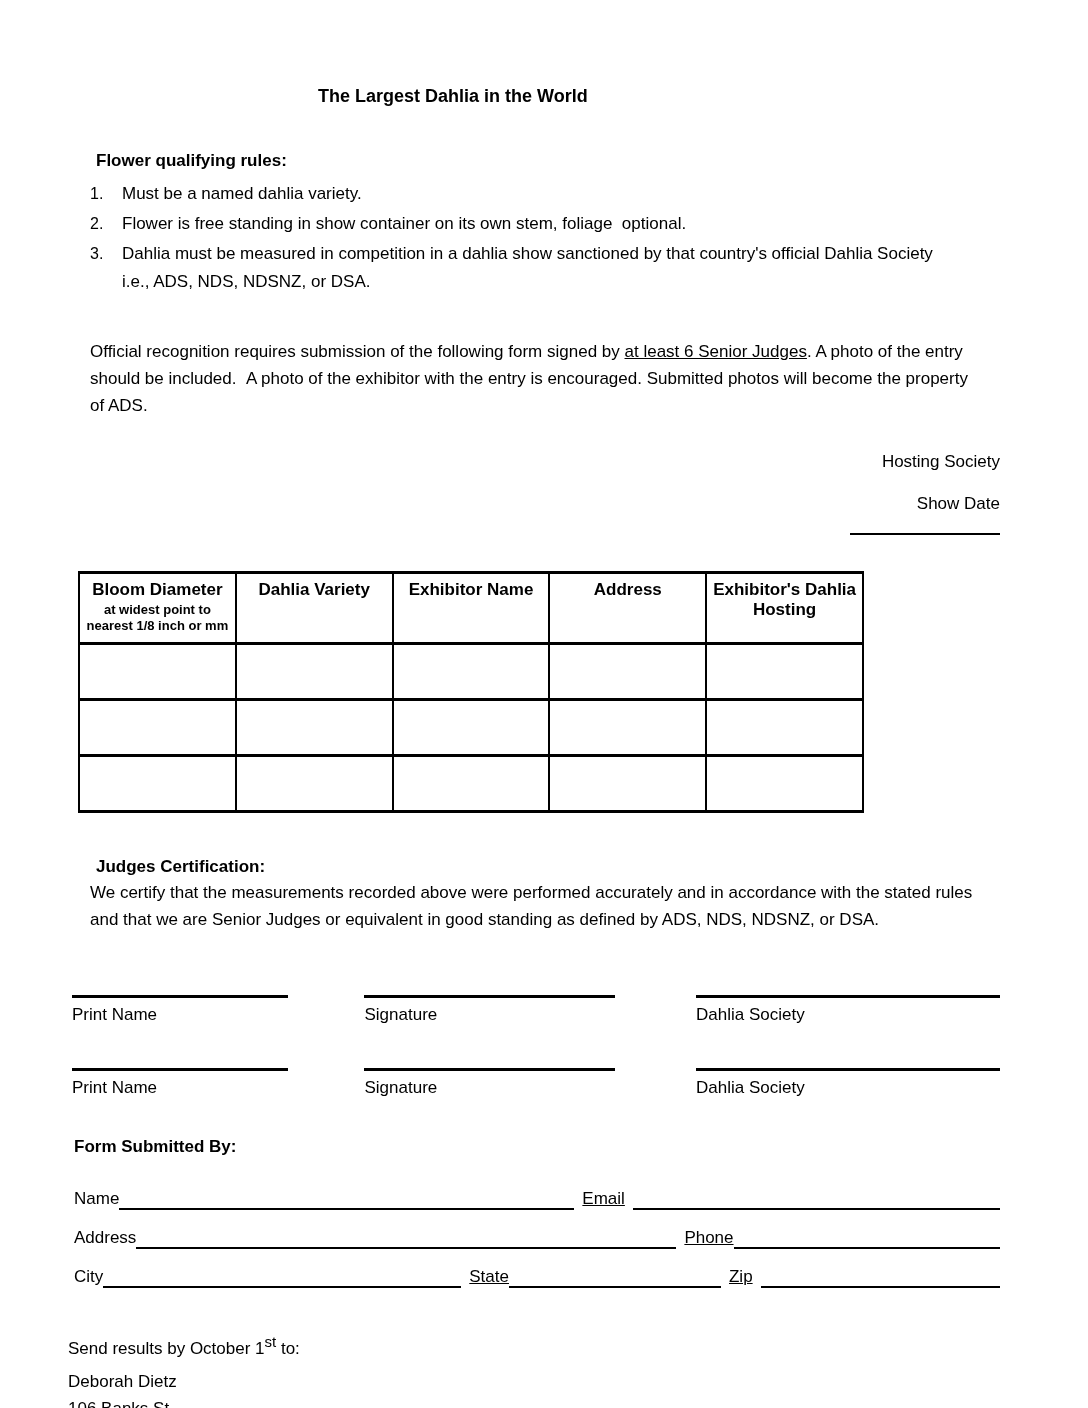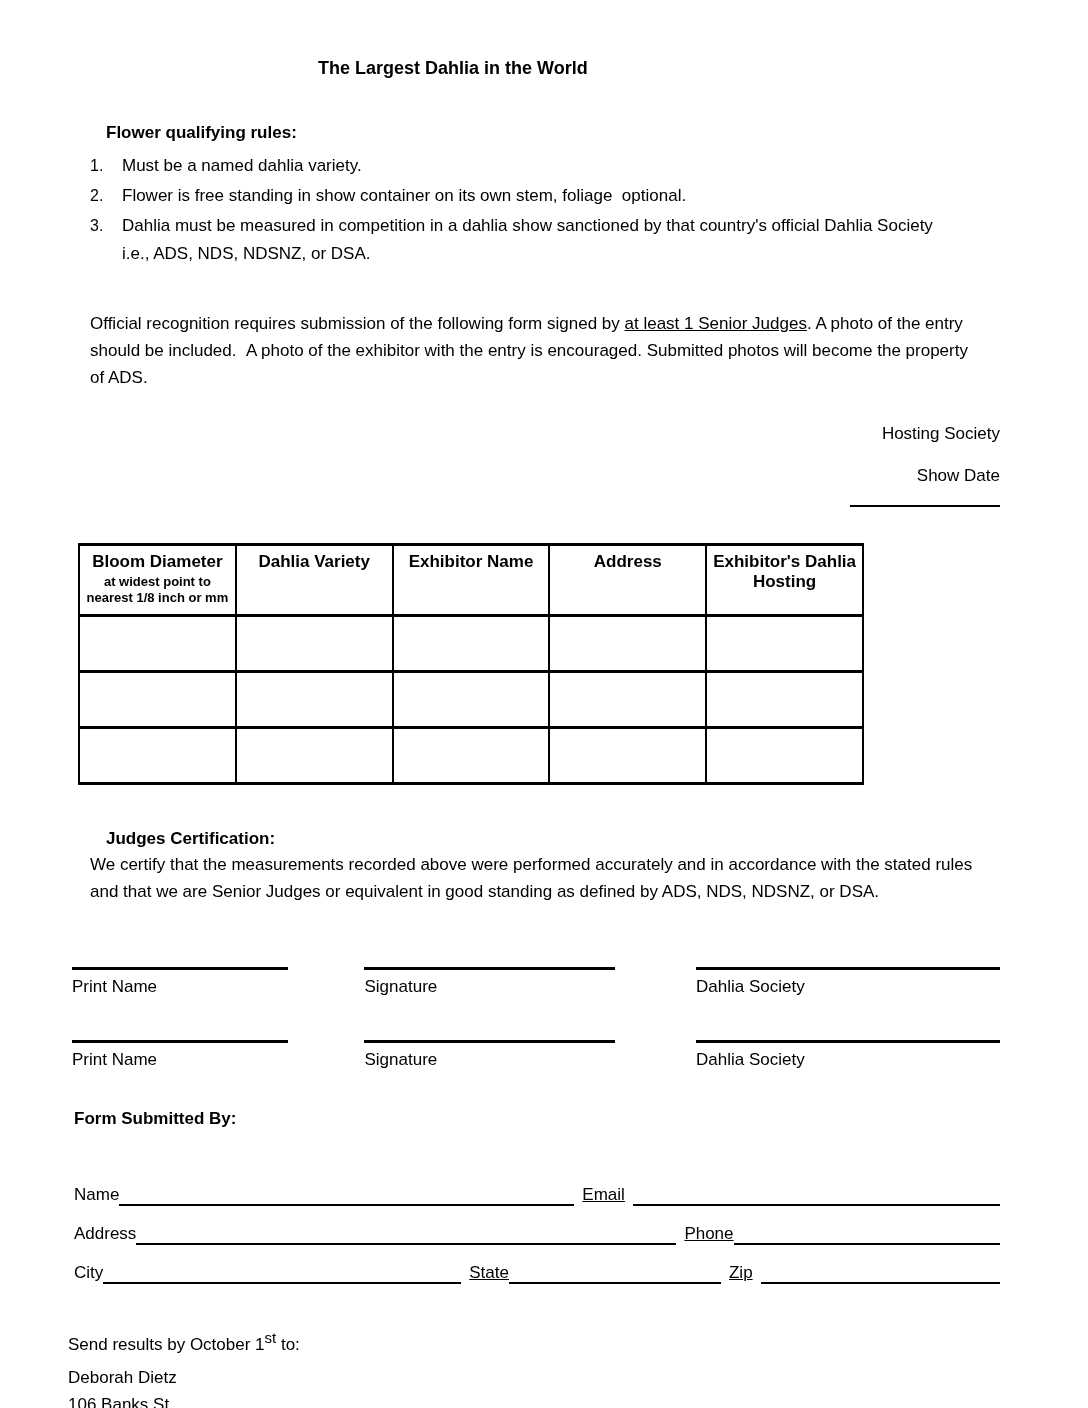--- a/index.html
+++ b/index.html
@@ -9,31 +9,31 @@
   }
   .page {
     position: relative;
     width: 1088px;
     height: 1408px;
     background: #ffffff;
     color: #000000;
     font-family: "Liberation Sans", sans-serif;
     font-size: 17px;
     box-sizing: border-box;
-    padding: 58px 88px 0 72px;
+    padding: 86px 88px 0 72px;
     overflow: hidden;
   }
   .title {
     font-weight: 700;
     font-size: 18px;
     margin-left: 246px;
   }
   .section-heading {
     font-weight: 700;
-    margin-left: 34px;
+    margin-left: 24px;
   }
   .rules-heading { margin-top: 44px; }
   .rules-list { margin-top: 8px; margin-left: 18px; }
   .rule-item {
     display: flex;
     line-height: 30px;
   }
   .rule-num {
     width: 32px;
     flex: 0 0 32px;
@@ -102,21 +102,21 @@
   .sig-row.second { margin-top: 32px; }
   .sig-col1 { width: 235px; margin-right: 40px; }
   .sig-col2 { width: 272px; margin-right: 45px; }
   .sig-col3 { width: 330px; }
   .sig-line {
     border-bottom: 3px solid #000;
     height: 10px;
   }
   .sig-label { margin-top: 6px; line-height: 22px; }
   .submitted-heading { margin-top: 38px; margin-left: 2px; }
-  .form-rows { margin-top: 48px; }
+  .form-rows { margin-top: 24px; }
   .form-rows .fillrow { margin-left: 2px; margin-top: 10px; height: 29px; }
   .w455 { width: 455px; flex: 0 0 auto; }
   .w540 { width: 540px; flex: 0 0 auto; }
   .w358 { width: 358px; flex: 0 0 auto; }
   .w212 { width: 212px; flex: 0 0 auto; }
   .gap8 { margin-left: 8px; text-decoration: underline; }
   .send-block { margin-top: 40px; margin-left: -4px; }
   .send-heading { line-height: 27px; }
   .send-heading sup { font-size: 15px; }
   .contact-block { margin-top: 6px; line-height: 27px; }
@@ -143,21 +143,21 @@
     <div class="rule-item">
       <span class="rule-num">2.</span>
       <span class="rule-text">Flower is free standing in show container on its own stem, foliage &nbsp;optional.</span>
     </div>
     <div class="rule-item">
       <span class="rule-num">3.</span>
       <span class="rule-text">Dahlia must be measured in competition in a dahlia show sanctioned by that country's official Dahlia Society i.e., ADS, NDS, NDSNZ, or DSA.</span>
     </div>
   </div>
 
-  <div class="paragraph"><span>Official recognition requires submission of the following form signed by </span><span class="u">at least 1 Senior Judges</span><span>. A photo of the entry should be included. &nbsp;A photo of the exhibitor with the entry is encouraged. Submitted photos will become the property of ADS.</span></div>
+  <div class="paragraph"><span>Official recognition requires submission of the following form signed by </span><span class="u">at least 6 Senior Judges</span><span>. A photo of the entry should be included. &nbsp;A photo of the exhibitor with the entry is encouraged. Submitted photos will become the property of ADS.</span></div>
 
   <div class="fillrow hosting-row">
     <span class="lbl">Hosting Society</span>
     <div class="line grow"></div>
     <span class="lbl">Show Date</span>
     <div class="line" style="width:150px;"></div>
   </div>
 
   <table class="bloom-table">
     <thead>

